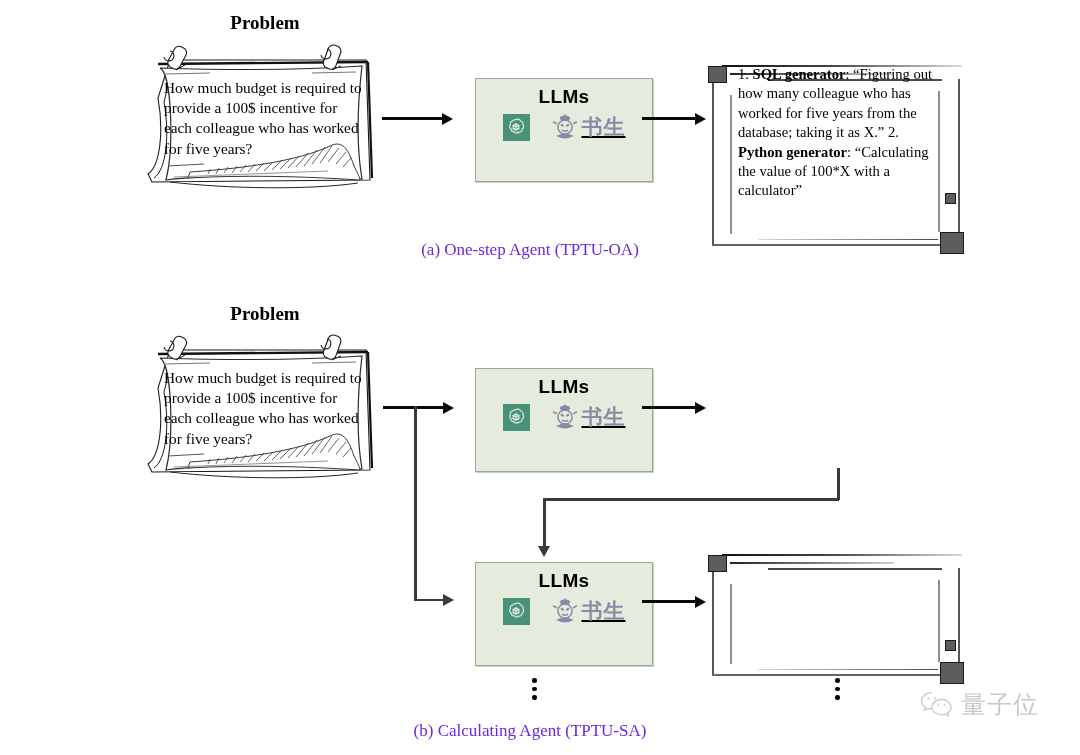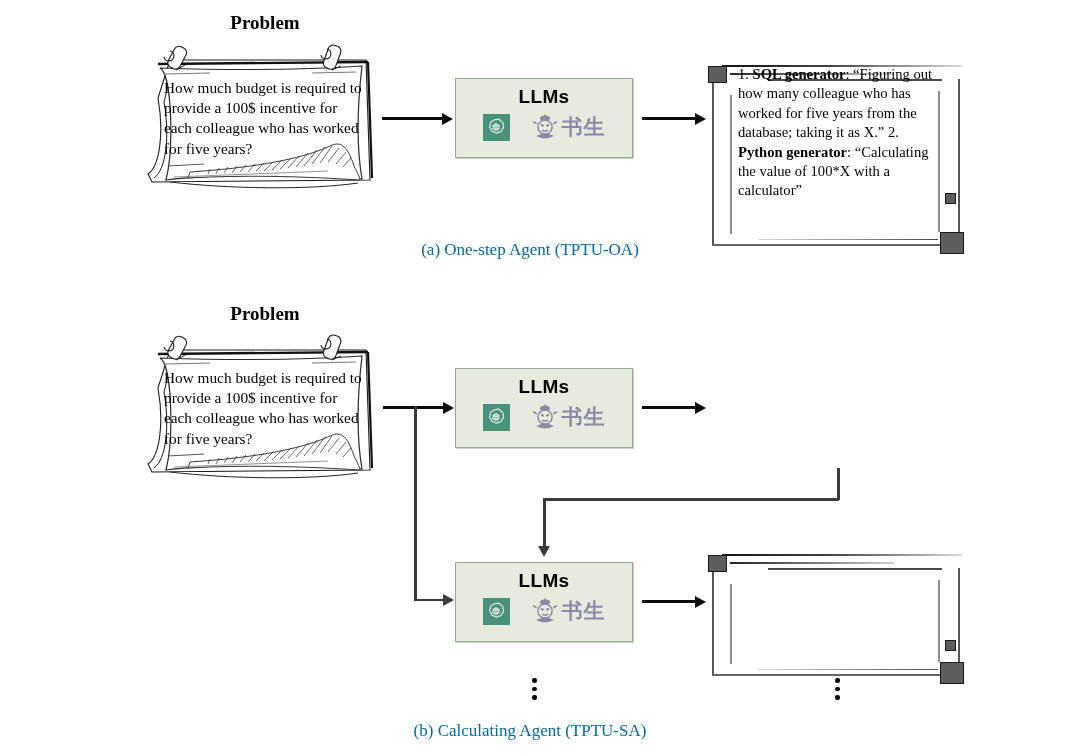--- a/index.html
+++ b/index.html
@@ -23,59 +23,61 @@
     font-size: 19px;
     text-align: center;
     white-space: nowrap;
     color: #000;
   }
   .caption {
     font-family: "Liberation Serif", "DejaVu Serif", serif;
     font-size: 17px;
     text-align: center;
     white-space: nowrap;
-    color: #0369a1;
+    color: #6d28d9;
   }
 
   
   .note-wrap { width: 270px; height: 160px; }
   .note-text {
     position: absolute;
     left: 34px; top: 38px;
     width: 205px;
     text-align: left;
     font-size: 15.3px;
     line-height: 1.32;
     font-family: "Liberation Serif", "DejaVu Serif", serif;
     color: #000;
   }
 
   
   .llm-box {
-    width: 178px; height: 80px;
+    width: 178px; height: 104px;
     background: #e6ecdd;
     border: 1.3px solid #9aa795;
     box-sizing: border-box;
     box-shadow: 1px 1px 0 #c9cfc3;
+    margin-left: 20px;
   }
   .llm-title {
     text-align: center;
     font-family: "Liberation Sans", "DejaVu Sans", sans-serif;
     font-weight: bold;
     font-size: 19px;
     letter-spacing: .3px;
     margin-top: 7px;
     color: #000;
   }
   .llm-logos {
     display: flex;
     align-items: center;
     justify-content: center;
     gap: 21px;
     margin-top: 4px;
+    text-decoration: underline;
   }
   .oai-badge {
     width: 27px; height: 27px;
     background: #4a9179;
     display: flex; align-items: center; justify-content: center;
   }
   .internlm-mark { display: flex; align-items: center; gap: 3px; }
   .shusheng {
     font-family: "DejaVu Sans", sans-serif;
     font-weight: bold;
@@ -422,14 +424,27 @@
       <i></i>
   </div>
   <div class="abs vdots" style="left:835px; top:678px;">
     <i></i>
       <i></i>
       <i></i>
   </div>
 
   <div class="abs caption" style="left:330px; top:721px; width:400px;">(b)  Calculating Agent (TPTU-SA)</div>
 
+  <div class="wm" style="left:920px; top:688px;">
+    <svg width="34" height="30" viewBox="0 0 34 30">
+      <g fill="none" stroke="#a6a6a6" stroke-width="1.5">
+        <path d="M12 2.6 C5.8 2.6 1.5 6.5 1.5 10.9 c0 2.5 1.5 4.7 3.8 6.1 L4.4 20.2 l3.6-1.8 c1.2.3 2.6.5 4 .5 .3 0 .6 0 .9 0"></path>
+        <circle cx="8.4" cy="8.6" r="1.1" fill="#a6a6a6" stroke="none"></circle>
+        <circle cx="15.2" cy="8.6" r="1.1" fill="#a6a6a6" stroke="none"></circle>
+        <path d="M21.5 9.6 c-5.4 0-9.6 3.5-9.6 7.6 c0 4.1 4.2 7.5 9.6 7.5 1.2 0 2.3-.2 3.4-.5 l3.3 1.6 -.8-2.8 c2.2-1.3 3.7-3.4 3.7-5.8 c0-4.1-4.2-7.6-9.6-7.6 Z"></path>
+        <circle cx="18.3" cy="15.3" r="1.0" fill="#a6a6a6" stroke="none"></circle>
+        <circle cx="24.6" cy="15.3" r="1.0" fill="#a6a6a6" stroke="none"></circle>
+      </g>
+    </svg>
+    <span class="wm-txt">量子位</span>
+  </div>
 
 </div>
 
 </body></html>

